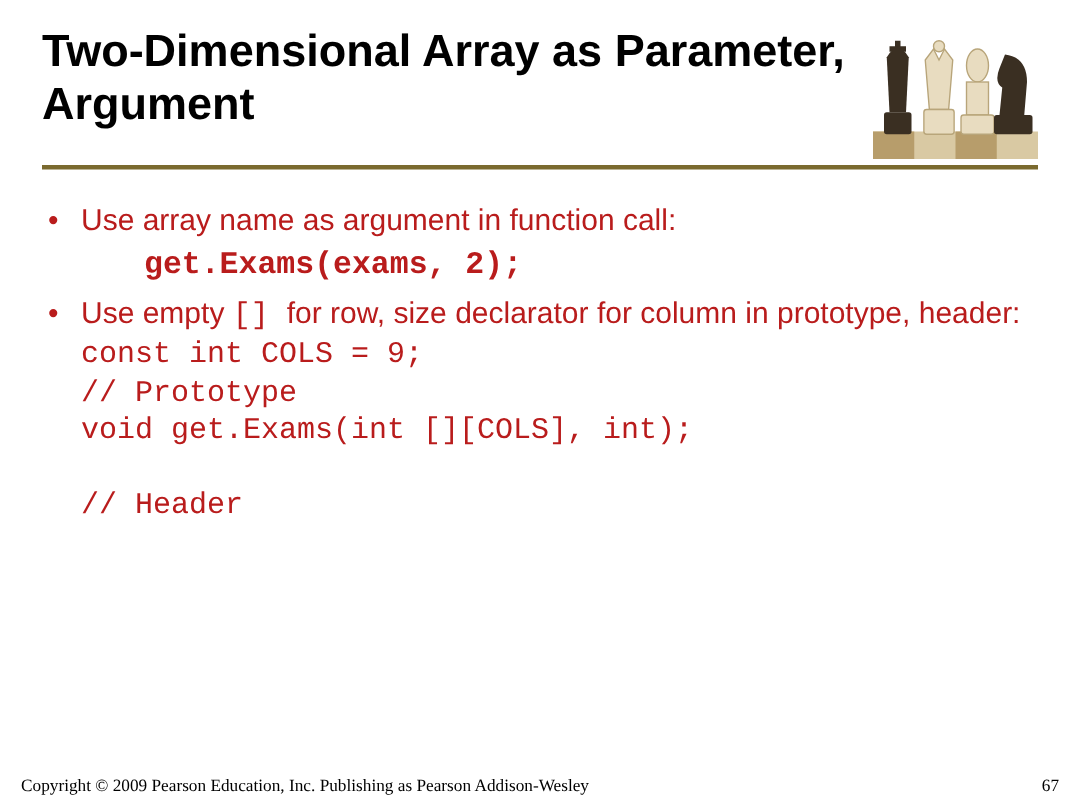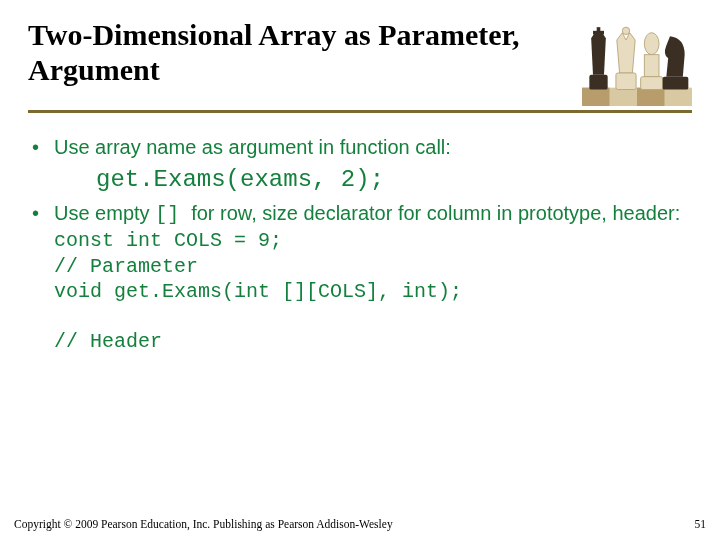--- a/index.html
+++ b/index.html
@@ -14,21 +14,20 @@
   .slide {
     width: 100%;
     height: 100%;
     position: relative;
     padding: 18px 28px 0 28px;
   }
   .title-row {
     display: flex;
     align-items: flex-start;
     justify-content: space-between;
-    font-family: Liberation Serif, serif;
   }
   .title {
     font-size: 30px;
     font-weight: bold;
     line-height: 1.15;
     color: #000;
     flex: 1;
   }
   .chess-img {
     width: 110px;
@@ -37,45 +36,46 @@
     flex-shrink: 0;
   }
   .rule-line {
     height: 3px;
     background: #7a6a2f;
     margin: 4px 0 22px 0;
     width: 100%;
   }
   .content {
     font-size: 20px;
-    color: #15803d;
+    color: #b91c1c;
     line-height: 1.28;
   }
   ul.bullets {
     list-style: none;
     padding-left: 0;
   }
   ul.bullets > li {
     position: relative;
     padding-left: 26px;
     margin-bottom: 4px;
   }
   ul.bullets > li::before {
     content: "•";
     position: absolute;
     left: 4px;
     top: 0;
     font-size: 20px;
   }
   .code-indent {
     font-family: "Courier New", Courier, monospace;
-    font-size: 24px;
+    font-size: 21px;
     margin-left: 68px;
     margin-top: 2px;
     margin-bottom: 6px;
+    font-weight: bold;
   }
   .mono { font-family: "Courier New", Courier, monospace; }
   .blankline { height: 24px; }
   .footer {
     position: absolute;
     bottom: 10px;
     left: 14px;
     right: 14px;
     display: flex;
     justify-content: space-between;
@@ -130,26 +130,26 @@
       <li>
         <span>Use array name as argument in function call:</span>
       </li>
     </ul>
     <div class="code-indent">get.Exams(exams, 2);</div>
 
     <ul class="bullets">
       <li>
         <span>Use empty </span><span class="mono">[] </span><span>for row, size declarator for column in prototype, header:</span>
         <div class="mono">const int COLS = 9;</div>
-        <div class="mono">// Parameter</div>
+        <div class="mono">// Prototype</div>
         <div class="mono">void get.Exams(int [][COLS], int);</div>
         <div class="blankline"></div>
         <div class="mono">// Header</div>
       </li>
     </ul>
   </div>
 
   <div class="footer">
     <span>Copyright © 2009 Pearson Education, Inc. Publishing as Pearson Addison-Wesley</span>
-    <span>51</span>
+    <span>67</span>
   </div>
 
 </div>
 
 </body></html>

